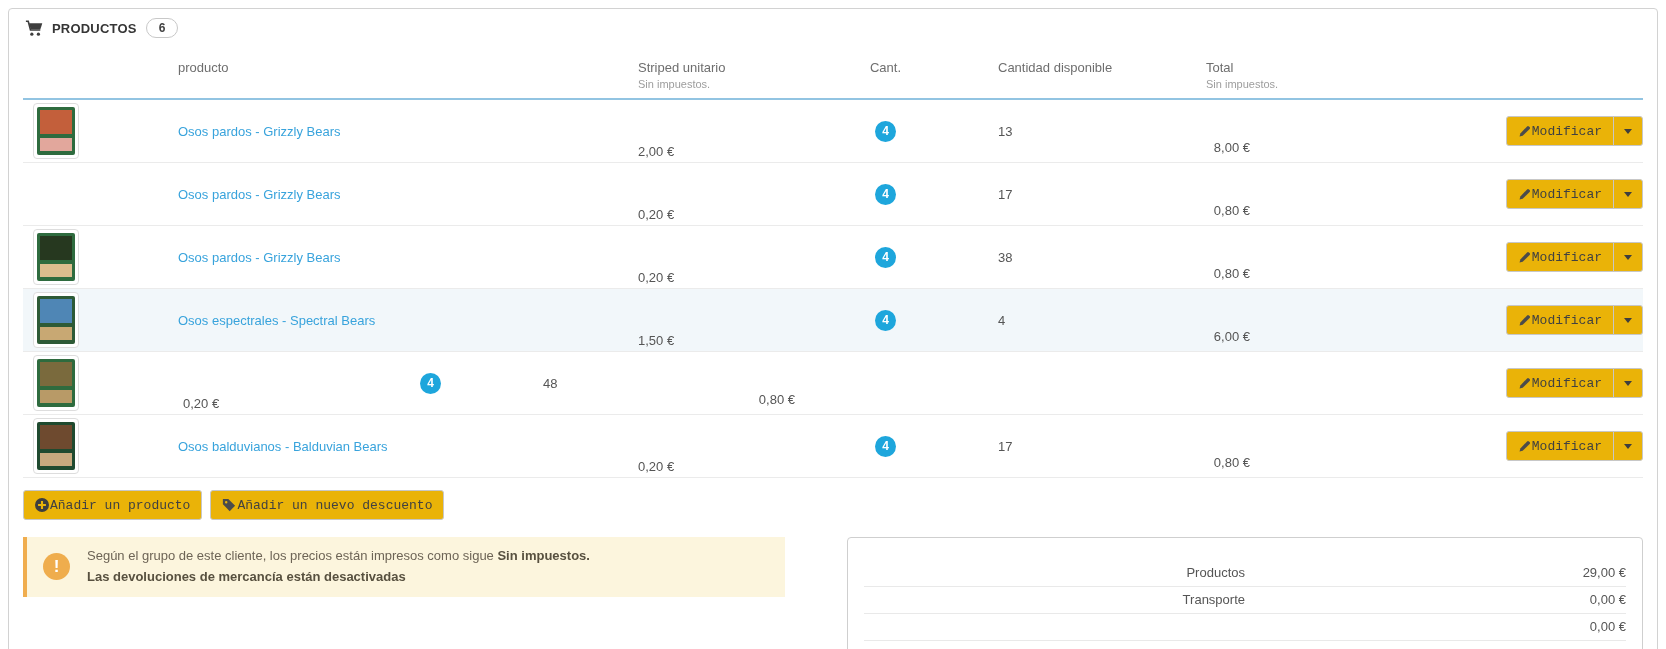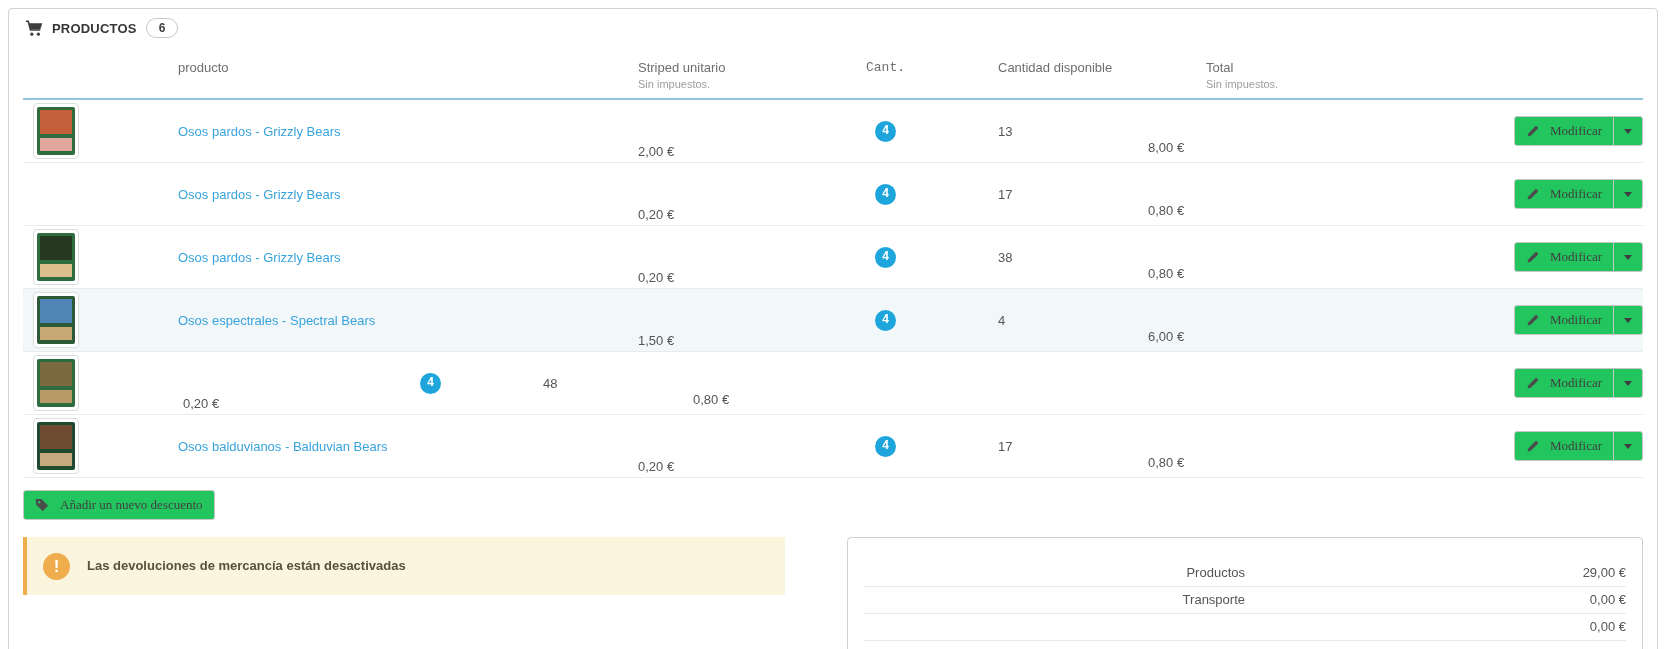--- a/index.html
+++ b/index.html
@@ -12,47 +12,47 @@
   .count-badge { display: inline-block; border: 1px solid #c8c8c8; border-radius: 12px;
     padding: 2px 12px; font-size: 12px; font-weight: bold; color: #414141; background: #fff; }
   .panel-body { padding: 0 14px; }
 
   
   .thead { display: flex; align-items: flex-start; padding: 16px 0 8px;
     border-bottom: 2px solid var(--c-header_rule, #92c4e2); }
   .col-img    { width: 145px; flex: none; }
   .col-product{ width: 455px; flex: none; padding-left: 10px; }
   .col-price  { width: 150px; flex: none; padding-left: 15px; }
-  .col-qty    { width: 225px; flex: none; text-align: center; font-family: Liberation Mono, monospace; }
+  .col-qty    { width: 225px; flex: none; text-align: center; }
   .col-avail  { width: 150px; flex: none; text-align: left; }
   .col-total  { width: 120px; flex: none; }
   .col-actions{ flex: 1; display: flex; justify-content: flex-end; }
   .th { font-size: 13px; color: #6e6e6e; }
   .th-sub { font-size: 11px; color: #9d9d9d; margin-top: 3px; }
   .col-total .th, .col-total .th-sub { padding-left: 58px; white-space: nowrap; }
 
   .trow { display: flex; align-items: center; min-height: 46px; padding: 3px 0;
     border-bottom: 1px solid #ebebeb; font-size: 13px; color: #555; }
   .trow.highlight { background: #f2f7fa; }
   .thumb { width: 46px; height: 56px; margin-left: 10px; border: 1px solid #ddd;
     border-radius: 4px; background: #fff; padding: 3px; }
   .card { position: relative; width: 100%; height: 100%; border-radius: 2px; overflow: hidden; }
   .card-art  { position: absolute; top: 3px; left: 3px; right: 3px; height: 24px; }
   .card-text { position: absolute; bottom: 4px; left: 3px; right: 3px; height: 13px; }
   .plink { color: var(--c-link, #38a3dc); text-decoration: none; cursor: pointer; font-size: 13px; }
   .cell-price { padding-left: 15px; margin-top: 41px; }
   .qty-badge { display: inline-block; width: 21px; height: 21px; border-radius: 50%;
     background: var(--c-badge, #1ea6dc); color: #fff; font-size: 12px; font-weight: bold;
     line-height: 21px; text-align: center; }
-  .col-total.cell-total { padding-right: 18px; margin-top: 32px; }
-
-  .btn { display: inline-flex; align-items: center; gap: 11px; background: #22c55e;
+  .col-total.cell-total { text-align: right; padding-right: 18px; margin-top: 32px; }
+
+  .btn { display: inline-flex; align-items: center; gap: 1px; background: #eab308;
     border: 1px solid #c7c7c7; color: #414141; font-size: 13px; height: 30px;
     padding: 0 11px; border-radius: 3px; cursor: pointer;
-    font-family: Liberation Serif, serif; }
+    font-family: Liberation Mono, monospace; }
   .btn-group { display: inline-flex; }
   .btn-group .btn-edit { border-radius: 3px 0 0 3px; }
   .btn-group .btn-caret { border-radius: 0 3px 3px 0; margin-left: -1px; padding: 0 10px; }
   .caret { width: 0; height: 0; border-left: 4px solid transparent;
     border-right: 4px solid transparent; border-top: 5px solid #3e3e3e; }
 
   .actions-bar { display: flex; gap: 8px; margin: 12px 0 0; }
 
   .bottom-row { display: flex; align-items: flex-start; margin-top: 17px; }
   .warning-box { display: flex; align-items: center; width: 762px; min-height: 58px;
@@ -311,31 +311,40 @@
               </button>
             </div>
           </div>
         </div>
       </div>
 
     <div class="actions-bar">
       <button class="btn">
         <span>
           <svg width="14" height="14" viewBox="0 0 16 16">
+            <path fill-rule="evenodd" fill="#3e3e3e" d="M8 0a8 8 0 1 1 0 16A8 8 0 0 1 8 0zm-1.2 3.5v3.3H3.5v2.4h3.3v3.3h2.4V9.2h3.3V6.8H9.2V3.5z"></path>
+          </svg>
+        </span>
+        <span>Añadir un producto</span>
+      </button>
+      <button class="btn">
+        <span>
+          <svg width="14" height="14" viewBox="0 0 16 16">
             <path fill-rule="evenodd" fill="#4b4b4b" d="M1 1v6.2L8.8 15 15 8.8 7.2 1H1zm3.8 2.4a1.4 1.4 0 1 1 0 2.8 1.4 1.4 0 0 1 0-2.8z"></path>
           </svg>
         </span>
         <span>Añadir un nuevo descuento</span>
       </button>
     </div>
 
     <div class="bottom-row">
       <div class="warning-box">
         <div class="warn-icon">!</div>
         <div class="warn-text">
+          <div><span>Según el grupo de este cliente, los precios están impresos como sigue </span><b>Sin impuestos.</b></div>
           <div><b>Las devoluciones de mercancía están desactivadas</b></div>
         </div>
       </div>
 
       <div class="totals-box">
 
           <div class="total-row">
             <div class="tlabel">Productos</div>
             <div class="tvalue">29,00 €</div>
           </div>

